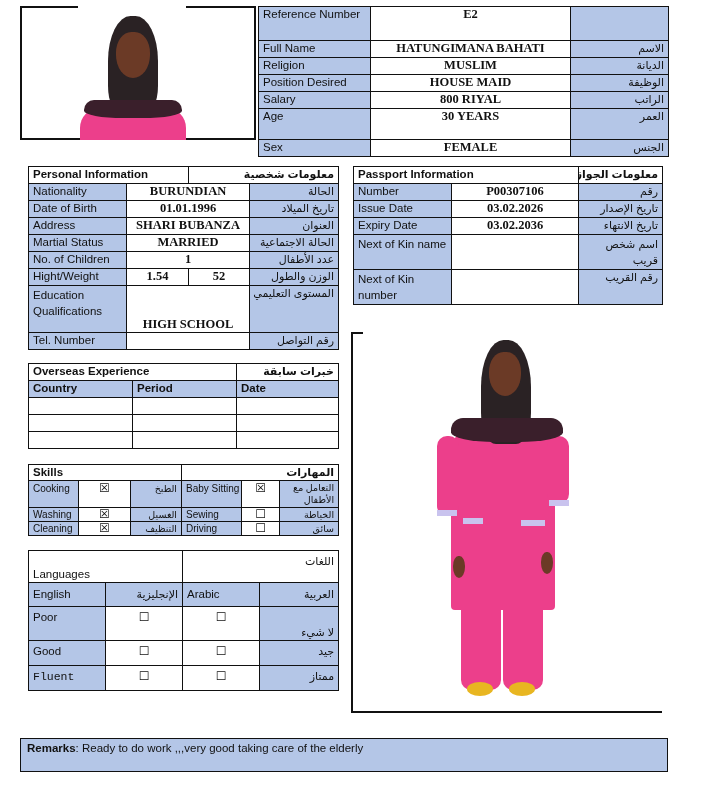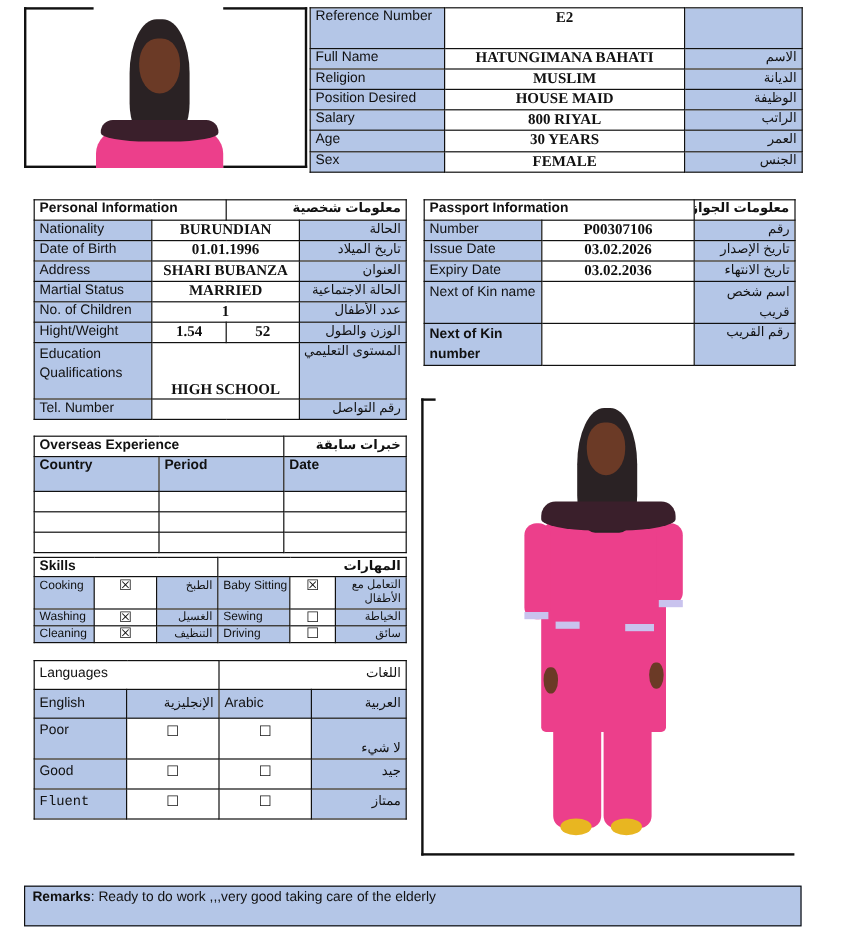--- a/index.html
+++ b/index.html
@@ -72,21 +72,21 @@
   <tr style="height:17px">
     <td class="blue">Position Desired</td>
     <td class="val">HOUSE MAID</td>
     <td class="blue ar">الوظيفة</td>
   </tr>
   <tr style="height:17px">
     <td class="blue">Salary</td>
     <td class="val">800 RIYAL</td>
     <td class="blue ar">الراتب</td>
   </tr>
-  <tr style="height:18px">
+  <tr style="height:31px">
     <td class="blue">Age</td>
     <td class="val">30 YEARS</td>
     <td class="blue ar">العمر</td>
   </tr>
   <tr style="height:17px">
     <td class="blue">Sex</td>
     <td class="val">FEMALE</td>
     <td class="blue ar">الجنس</td>
   </tr>
 </tbody>
@@ -173,39 +173,39 @@
     <td class="blue">Expiry Date</td>
     <td class="val">03.02.2036</td>
     <td class="blue ar">تاريخ الانتهاء</td>
   </tr>
   <tr style="height:34px">
     <td class="blue" style="white-space:normal; line-height:16px;">Next of Kin name</td>
     <td class="val"></td>
     <td class="blue ar" style="white-space:normal; line-height:16px;">اسم شخص قريب</td>
   </tr>
   <tr style="height:34px">
-    <td class="blue" style="white-space:normal; line-height:16px;font-weight:bold;">Next of Kin number</td>
+    <td class="blue" style="white-space:normal; line-height:16px;">Next of Kin number</td>
     <td class="val"></td>
     <td class="blue ar">رقم القريب</td>
   </tr>
 </tbody>
   </table>
 
 <table style="left:28px; top:363px; width:310px;">
   <colgroup>
       <col style="width:104px">
       <col style="width:104px">
       <col style="width:102px">
     </colgroup>
   <tbody>
       <tr style="height:17px">
     <td class="hdr" colspan="2">Overseas Experience</td>
     <td class="hdr ar" style="font-weight:bold;">خبرات سابقة</td>
   </tr>
-  <tr style="height:29px">
+  <tr style="height:17px">
     <td class="blue" style="font-weight:bold;">Country</td>
     <td class="blue" style="font-weight:bold;">Period</td>
     <td class="blue" style="font-weight:bold;">Date</td>
   </tr>
   <tr style="height:17px">
     <td></td>
     <td></td>
     <td></td>
   </tr>
   <tr style="height:17px">
@@ -264,21 +264,21 @@
 
 <table style="left:28px; top:550px; width:310px;">
   <colgroup>
       <col style="width:77px">
       <col style="width:77px">
       <col style="width:77px">
       <col style="width:79px">
     </colgroup>
   <tbody>
       <tr style="height:24px">
-    <td colspan="2" style="padding-top:4px;">Languages</td>
+    <td colspan="2" style="padding-top:17px;">Languages</td>
     <td colspan="2" class="ar" style="padding-top:4px;">اللغات</td>
   </tr>
   <tr style="height:24px">
     <td class="blue" style="padding-top:5px;">English</td>
     <td class="blue ar" style="padding-top:5px;">الإنجليزية</td>
     <td class="blue" style="padding-top:5px;">Arabic</td>
     <td class="blue ar" style="padding-top:5px;">العربية</td>
   </tr>
   <tr style="height:25px">
     <td class="blue" style="padding-top:4px;">Poor</td>

